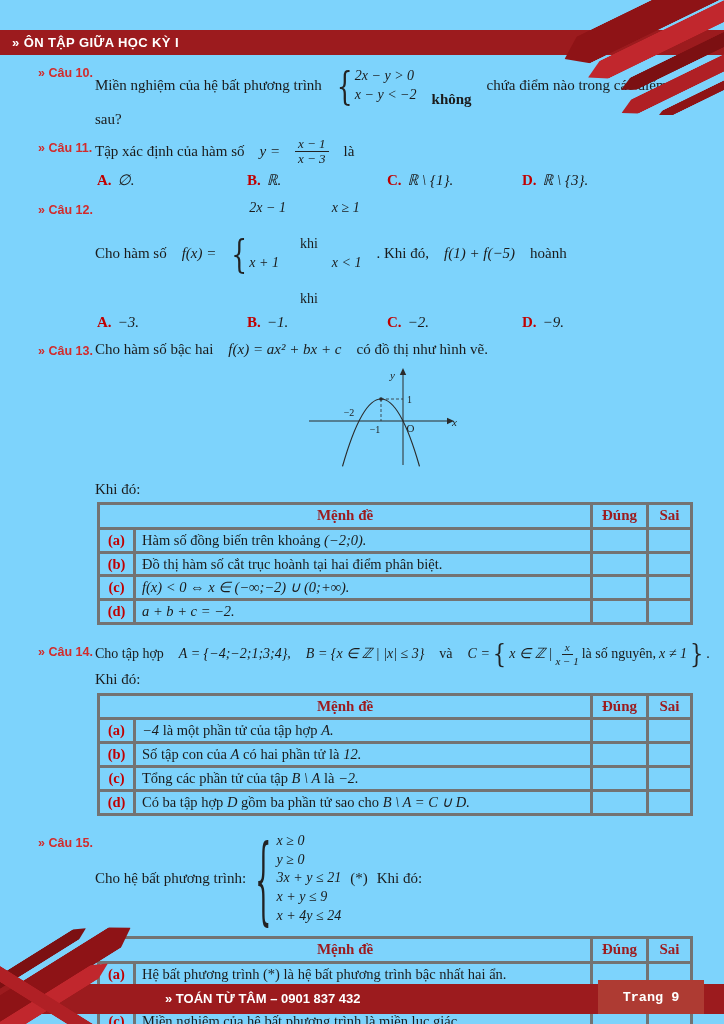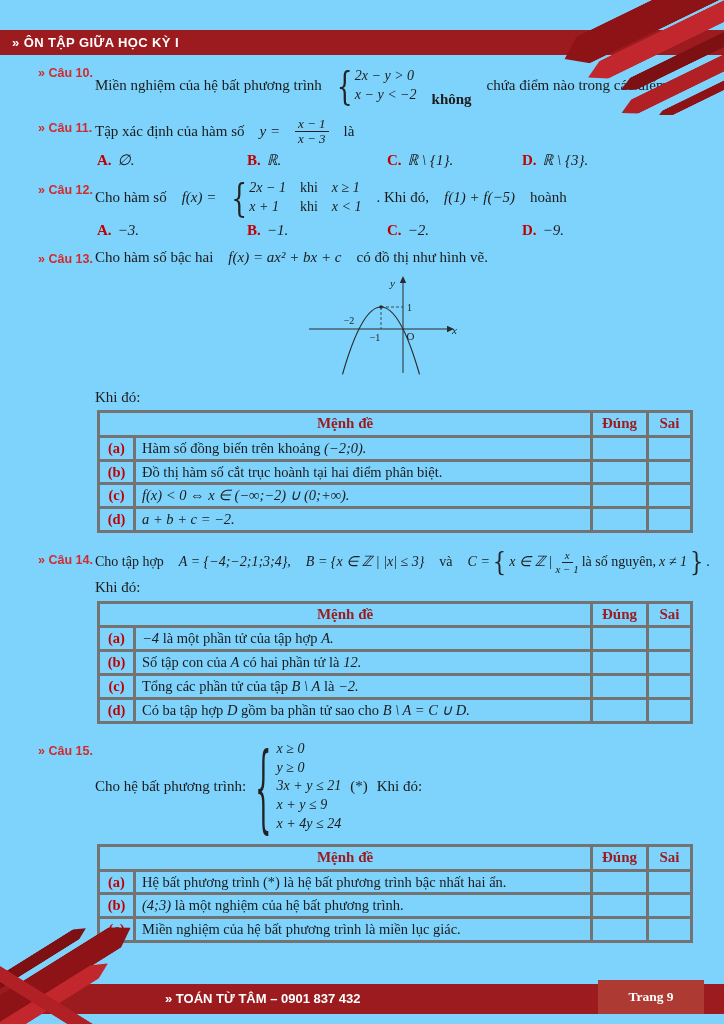--- a/index.html
+++ b/index.html
@@ -20,21 +20,21 @@
     position:absolute; bottom:10px; left:0; width:100%; height:30px;
     background:#9C1B1E; z-index:2;
   }
   .footer-brand {
     position:absolute; left:165px; top:0; line-height:30px; color:#fff;
     font-family:"Liberation Sans", sans-serif; font-weight:bold; font-size:13px;
   }
   .footer-page {
     position:absolute; right:20px; top:-4px; width:106px; height:34px;
     background:#AE3B33; color:#fff; display:flex; align-items:center; justify-content:center;
-    font-family:Liberation Serif, serif; font-weight:bold; font-size:13.5px;
+    font-family:Liberation Mono, monospace; font-weight:bold; font-size:13.5px;
   }
   
   .rib { position:absolute; z-index:3; pointer-events:none; overflow:hidden; }
   .rib-tr { top:0; right:0; width:200px; height:115px; }
   .rib-bl { bottom:0; left:0; width:160px; height:120px; }
   .stripe { position:absolute; }
   .tr1 { background:#8E1316; width:210px; height:30px; right:-40px; top:-2px; transform:rotate(-26deg); clip-path:polygon(0 50%,10% 0,100% 0,100% 100%,10% 100%); }
   .tr2 { background:#C1272D; width:180px; height:20px; right:-35px; top:28px; transform:rotate(-26deg); clip-path:polygon(0 50%,10% 0,100% 0,100% 100%,10% 100%); }
   .tr3 { background:#7C1012; width:140px; height:14px; right:-30px; top:52px; transform:rotate(-26deg); clip-path:polygon(0 50%,10% 0,100% 0,100% 100%,10% 100%); }
   .tr4 { background:#B02025; width:150px; height:16px; right:-40px; top:72px; transform:rotate(-26deg); clip-path:polygon(0 50%,10% 0,100% 0,100% 100%,10% 100%); }
@@ -62,21 +62,21 @@
   .opt-value { font-style:italic; }
   
   .sys { display:inline-flex; align-items:center; }
   .br { display:inline-block; font-family:"DejaVu Serif", serif; line-height:1; color:#222; }
   .br2 { font-size:25px; transform:scaleY(1.55); margin-right:2px; }
   .br5 { font-size:26px; transform:scaleY(3.7); margin-right:5px; }
   .brC { font-size:21px; transform:scaleY(1.25); }
   .syscol { display:flex; flex-direction:column; font-size:14px; line-height:1.35; font-style:italic; }
   .pw { display:grid; grid-template-columns:auto auto auto; column-gap:14px; font-size:14px; line-height:1.35; }
   .pw .pe, .pw .pc { font-style:italic; }
-  .pw .khi { font-style:normal; }
+  .pw .khi { font-style:normal;margin-top:36px; }
   
   .frac { display:inline-flex; flex-direction:column; align-items:center; font-size:13px; font-style:italic; line-height:1.15; vertical-align:middle; }
   .frac .fn { border-bottom:1px solid #222; padding:0 3px; }
   .frac.small { font-size:11px; }
   .cgroup { display:inline-flex; align-items:center; column-gap:3px; }
   
   .secbar {
     background:#9C1B1E; color:#fff; font-style:italic; font-weight:bold;
     font-size:14.5px; height:20px; line-height:20px; padding-left:3px; margin:2px 0 8px 0;
   }
@@ -118,20 +118,23 @@
           <span class="rt">Miền nghiệm của hệ bất phương trình</span>
           <span class="sys">
             <span class="br br2">{</span>
             <span class="syscol">
               <span>2x − y &gt; 0</span>
               <span>x − y &lt; −2</span>
             </span>
           </span>
           <b class="rt">không</b>
           <span class="rt">chứa điểm nào trong các điểm</span>
+        </div>
+        <div class="qline">
+          <span class="rt">sau?</span>
         </div>
       </div>
     </div>
 
     <div class="q">
       <span class="qlabel">» Câu 11.</span>
       <div class="qbody">
         <div class="qline">
           <span class="rt">Tập xác định của hàm số</span>
           <span class="rm">y =</span>

